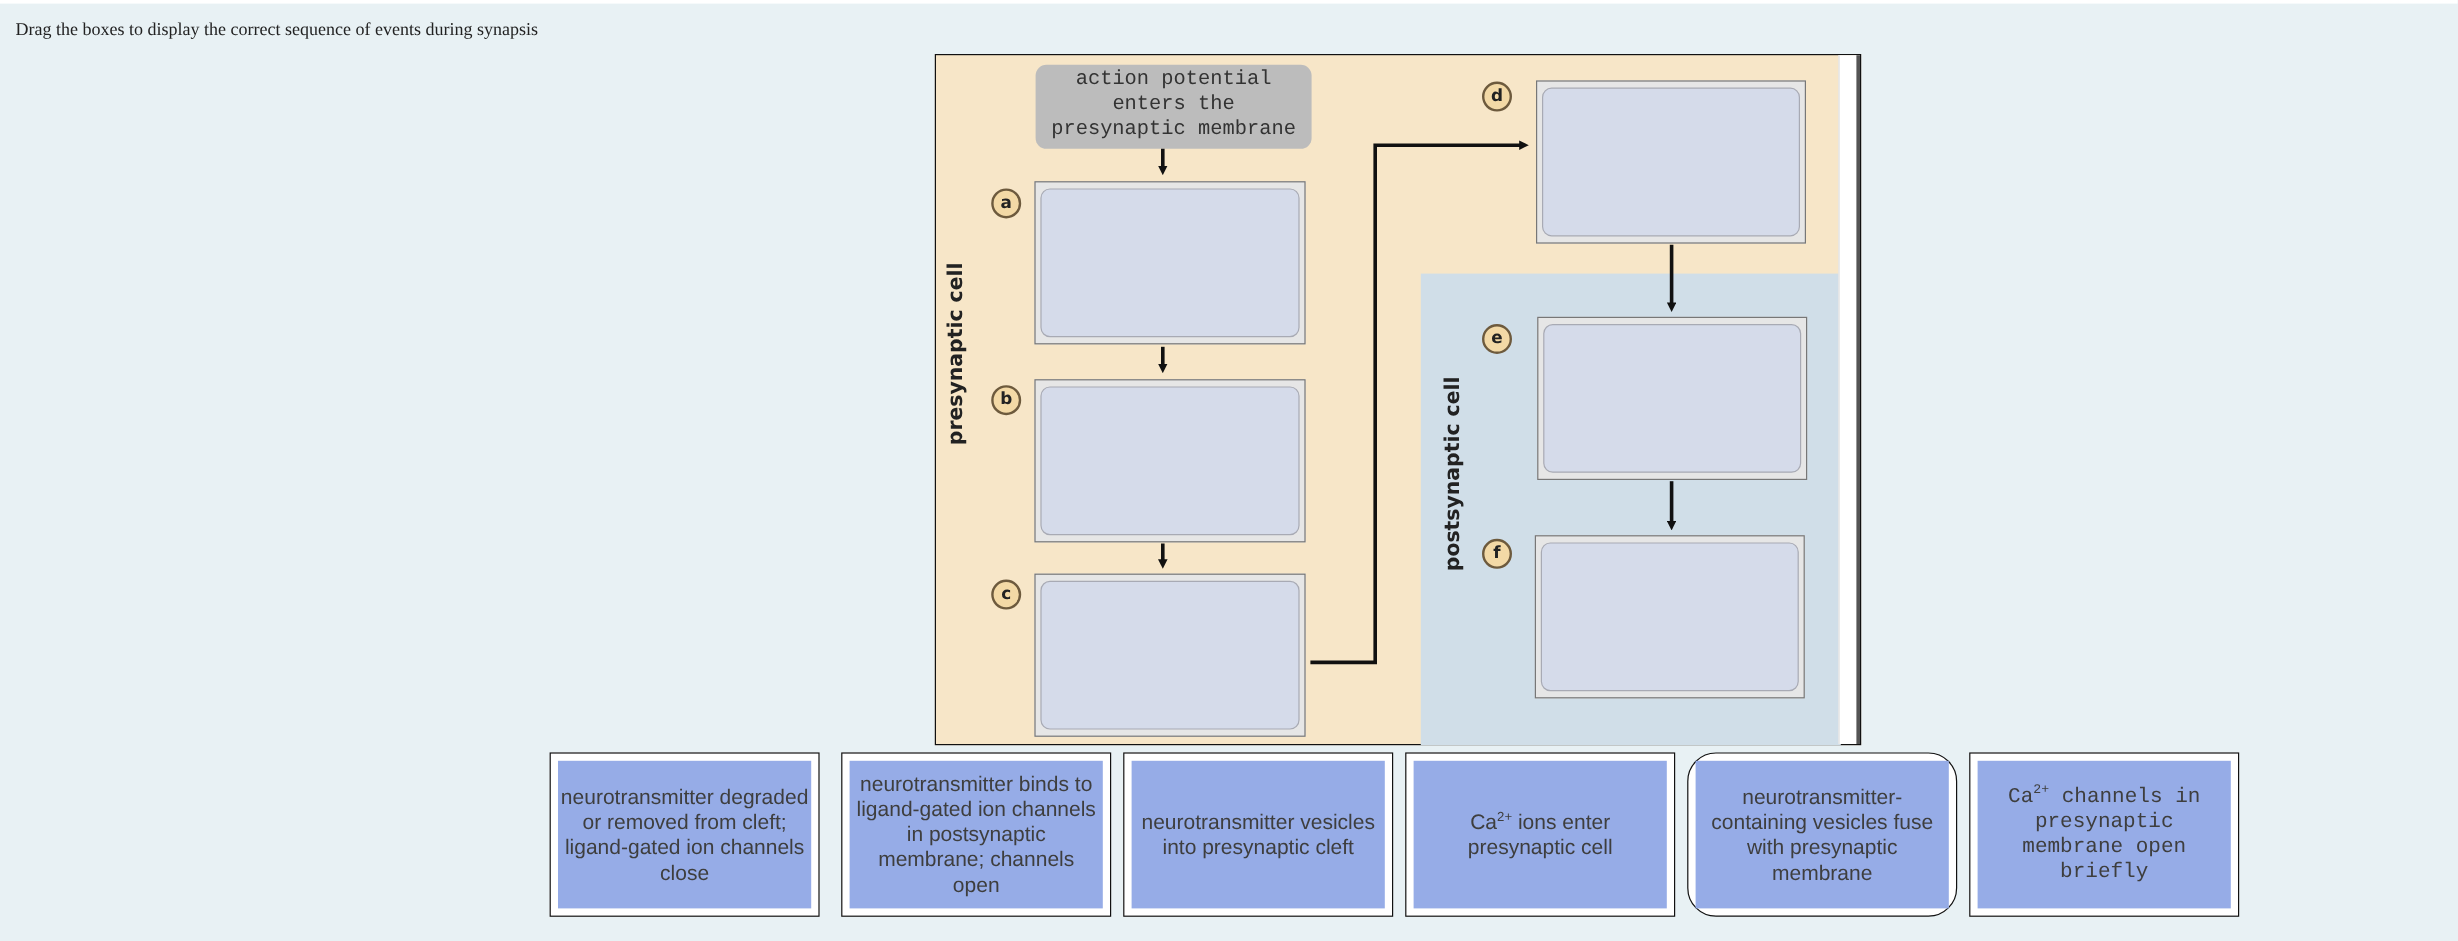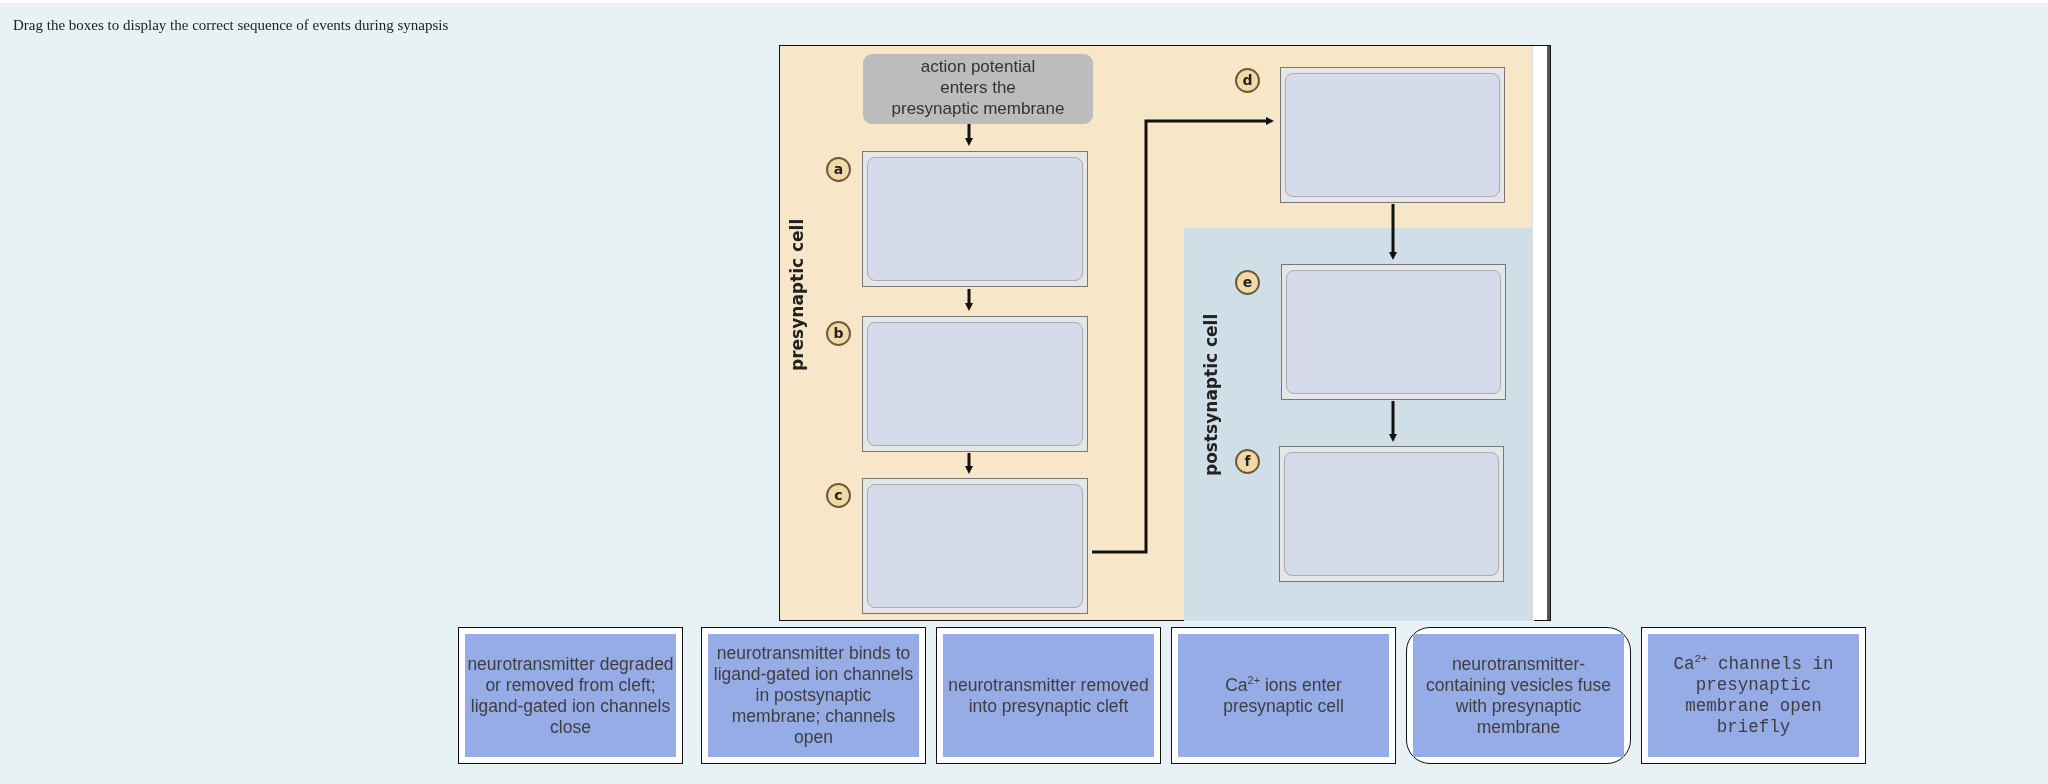--- a/index.html
+++ b/index.html
@@ -3,21 +3,21 @@
 <meta charset="utf-8">
 <style>
   html,body{margin:0;padding:0;}
   body{width:2048px;height:784px;background:#e8f1f4;position:relative;overflow:hidden;font-family:"Liberation Sans",sans-serif;}
   .topstrip{position:absolute;left:0;top:0;width:2048px;height:3px;background:#ffffff;}
   .instruction{position:absolute;left:13px;top:17px;font-size:15px;color:#222;font-family:Liberation Serif, serif;}
   .diagram{position:absolute;left:779px;top:45px;width:772px;height:576px;border:1.5px solid #111;background:#f7e6c8;box-sizing:border-box;}
   .whitestrip{position:absolute;right:0;top:0;width:18px;height:100%;background:#ffffff;border-left:1px solid #ddd;box-sizing:border-box;}
   .whitestrip:after{content:"";position:absolute;right:0;top:0;width:3px;height:100%;background:#555;}
   .post-region{position:absolute;left:404px;top:182px;width:350px;height:393px;background:#d0dee8;}
-  .start-box{position:absolute;left:83px;top:8px;width:230px;height:70px;background:#bcbcbc;border-radius:9px;color:#333;font-family:Liberation Sans, sans-serif;font-size:17px;line-height:21px;text-align:center;padding-top:2px;box-sizing:border-box;}
+  .start-box{position:absolute;left:83px;top:8px;width:230px;height:70px;background:#bcbcbc;border-radius:9px;color:#333;font-family:Liberation Mono, monospace;font-size:17px;line-height:21px;text-align:center;padding-top:2px;box-sizing:border-box;}
   .slot{position:absolute;width:226px;height:136px;background:#e6e6e6;border:1px solid #777;box-sizing:border-box;}
   .slot-inner{position:absolute;left:4px;top:5px;right:4px;bottom:5px;background:#d5dbea;border:1.5px solid #a8aab4;border-radius:8px;}
   .badge{position:absolute;width:25px;height:25px;border-radius:50%;background:#f3d9a6;border:2px solid #6d5a3d;box-sizing:border-box;font-family:"DejaVu Sans",sans-serif;font-weight:bold;font-size:14px;line-height:20px;text-align:center;color:#222;}
   .vlabel{position:absolute;font-family:"DejaVu Sans",sans-serif;font-weight:bold;font-size:17px;color:#222;transform:rotate(-90deg);transform-origin:center center;white-space:nowrap;}
   svg.arrows{position:absolute;left:0;top:0;width:772px;height:576px;pointer-events:none;}
   .tile{position:absolute;top:627px;width:225px;height:137px;background:#ffffff;border:1.5px solid #111;box-sizing:border-box;}
   .tile-inner{position:absolute;left:6px;top:6px;right:6px;bottom:6px;background:#96ace7;display:flex;align-items:center;justify-content:center;text-align:center;color:#3e3e3e;font-size:17.5px;line-height:21px;padding:0 2px;box-sizing:border-box;}
   sup{font-size:11px;line-height:0;}
 </style>
 </head>
@@ -86,21 +86,21 @@
   </svg>
 </div>
 
 <div class="tile" style="left:458px;">
   <div class="tile-inner">neurotransmitter degraded or removed from cleft; ligand-gated ion channels close</div>
 </div>
 <div class="tile" style="left:701px;">
   <div class="tile-inner">neurotransmitter binds to ligand-gated ion channels in postsynaptic membrane; channels open</div>
 </div>
 <div class="tile" style="left:936px;">
-  <div class="tile-inner">neurotransmitter removed into presynaptic cleft</div>
+  <div class="tile-inner">neurotransmitter vesicles into presynaptic cleft</div>
 </div>
 <div class="tile" style="left:1171px;">
   <div class="tile-inner">
     <span><span>Ca</span><sup>2+</sup><span> ions enter presynaptic cell</span></span>
   </div>
 </div>
 <div class="tile" style="left:1406px;border-radius:24px;">
   <div class="tile-inner">neurotransmitter-containing vesicles fuse with presynaptic membrane</div>
 </div>
 <div class="tile" style="left:1641px;font-family:Liberation Mono, monospace;">

